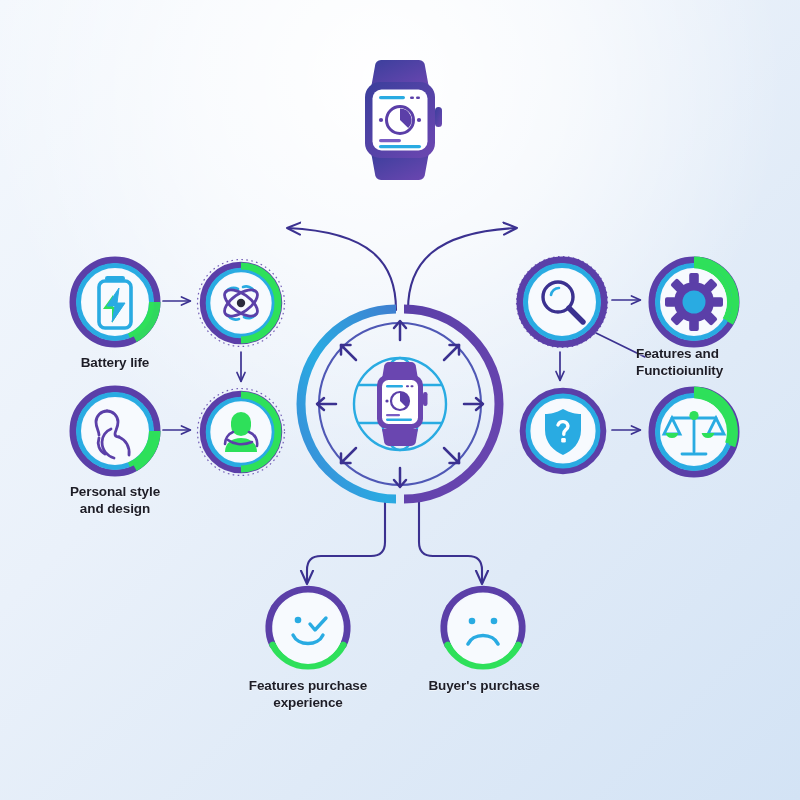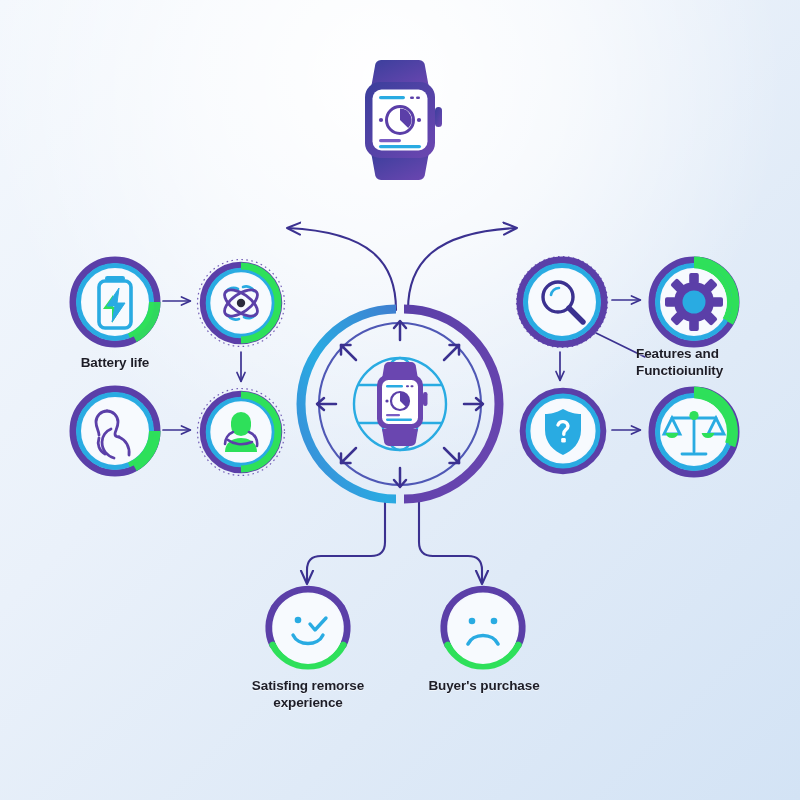--- a/index.html
+++ b/index.html
@@ -229,20 +229,22 @@
       <circle cx="48" cy="48" r="33" fill="#f7fafe"></circle>
       <g fill="none" stroke="#5b3fa8" stroke-width="2.8" stroke-linecap="round">
         <path d="M40,28 a11,11 0 0 1 11,11 c0,6 -3,9 -3,12 c0,2 2,3 4,3"></path>
         <path d="M40,28 a11,11 0 0 0 -11,11 c0,6 3,9 3,13"></path>
         <path d="M32,55 c-2,6 0,13 6,16"></path>
         <path d="M52,54 c7,3 11,10 10,18"></path>
         <path d="M44,46 c-5,2 -9,7 -9,13 c0,8 5,14 12,16"></path>
       </g>
     </svg>
   </div>
+  <div class="lbl left" style="left:23px;top:483px;width:184px;">Personal style
+and design</div>
 
   <div class="node" style="left:195px;top:386px;">
     <svg width="92" height="92" viewBox="0 0 92 92">
       <circle cx="46" cy="46" r="43.5" fill="none" stroke="#5b3fa8" stroke-width="1.2" stroke-dasharray="1.6 3.4" opacity="0.85"></circle>
       <circle cx="46" cy="46" r="38" fill="#f4f8fd"></circle>
       <circle cx="46" cy="46" r="38" fill="none" stroke="#5b3fa8" stroke-width="6.5"></circle>
       <circle cx="46" cy="46" r="33" fill="none" stroke="#29abe2" stroke-width="4.6"></circle>
       <path d="M46,9 A37,37 0 0 1 46,83" fill="none" stroke="#2ee05a" stroke-width="7"></path>
       <circle cx="46" cy="46" r="29.5" fill="#f7fafe"></circle>
       <path d="M46,26 a10,10 0 0 1 10,10 v4 a10,10 0 0 1 -20,0 v-4 a10,10 0 0 1 10,-10 z" fill="#2ee05a"></path>
@@ -332,21 +334,21 @@
       <path d="M12.3,24.5 A40,40 0 0 1 79.7,24.5" fill="none" stroke="#5b3fa8" stroke-width="6.8" stroke-linecap="round"></path>
       <path d="M79.7,24.5 A40,40 0 0 1 81.3,62" fill="none" stroke="#5b3fa8" stroke-width="6.8" stroke-linecap="round"></path>
       <path d="M12.3,24.5 A40,40 0 0 0 10.7,62" fill="none" stroke="#5b3fa8" stroke-width="6.8" stroke-linecap="round"></path>
       <path d="M10.7,62 A40,40 0 0 0 81.3,62" fill="none" stroke="#2ee05a" stroke-width="6.8" stroke-linecap="round"></path>
       <circle cx="46" cy="46" r="35" fill="#f7fafe"></circle>
       <circle cx="36" cy="37" r="3.3" fill="#29abe2"></circle>
       <path d="M48,41 l5,6 l11,-12" fill="none" stroke="#29abe2" stroke-width="3.4" stroke-linecap="round" stroke-linejoin="round"></path>
       <path d="M31,52 a16,13 0 0 0 30,0" fill="none" stroke="#29abe2" stroke-width="3.4" stroke-linecap="round"></path>
     </svg>
   </div>
-  <div class="lbl" style="left:217px;top:677px;width:182px;">Satisfing remorse
+  <div class="lbl" style="left:217px;top:677px;width:182px;">Features purchase
 experience</div>
 
   <div class="node" style="left:437px;top:583px;">
     <svg width="92" height="92" viewBox="0 0 92 92">
       <circle cx="46" cy="46" r="40" fill="#f4f8fd"></circle>
       <path d="M12.3,24.5 A40,40 0 0 1 79.7,24.5" fill="none" stroke="#5b3fa8" stroke-width="6.8" stroke-linecap="round"></path>
       <path d="M79.7,24.5 A40,40 0 0 1 81.3,62" fill="none" stroke="#5b3fa8" stroke-width="6.8" stroke-linecap="round"></path>
       <path d="M12.3,24.5 A40,40 0 0 0 10.7,62" fill="none" stroke="#5b3fa8" stroke-width="6.8" stroke-linecap="round"></path>
       <path d="M10.7,62 A40,40 0 0 0 81.3,62" fill="none" stroke="#2ee05a" stroke-width="6.8" stroke-linecap="round"></path>
       <circle cx="46" cy="46" r="35" fill="#f7fafe"></circle>

